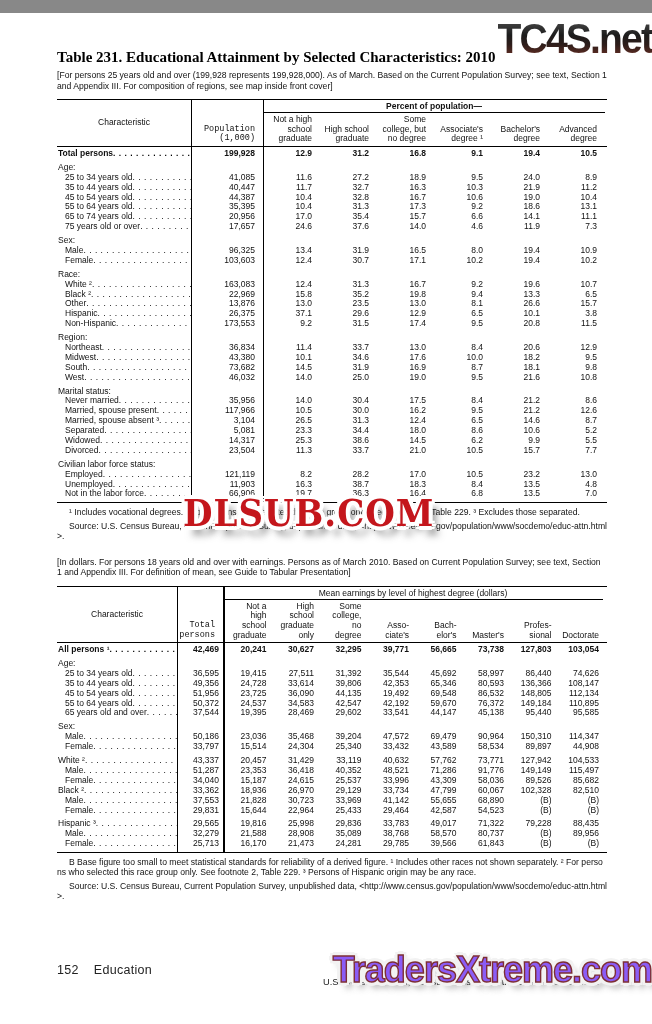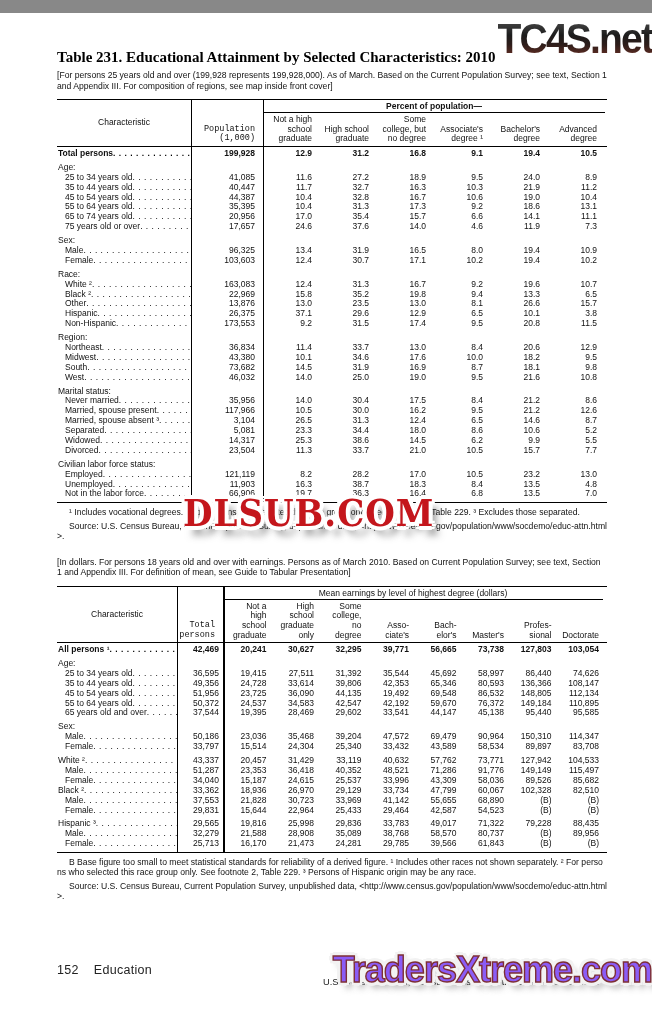--- a/index.html
+++ b/index.html
@@ -663,21 +663,21 @@
                 <span class="dots"></span>
               </div>
               <div class="td num">33,797</div>
               <div class="td num">15,514</div>
               <div class="td num">24,304</div>
               <div class="td num">25,340</div>
               <div class="td num">33,432</div>
               <div class="td num">43,589</div>
               <div class="td num">58,534</div>
               <div class="td num">89,897</div>
-              <div class="td num">83,708</div>
+              <div class="td num">44,908</div>
             </div>
             <div class="tr gap">
               <div class="td lab">
                 <span>White ²</span>
                 <span class="dots"></span>
               </div>
               <div class="td num">43,337</div>
               <div class="td num">20,457</div>
               <div class="td num">31,429</div>
               <div class="td num">33,119</div>

